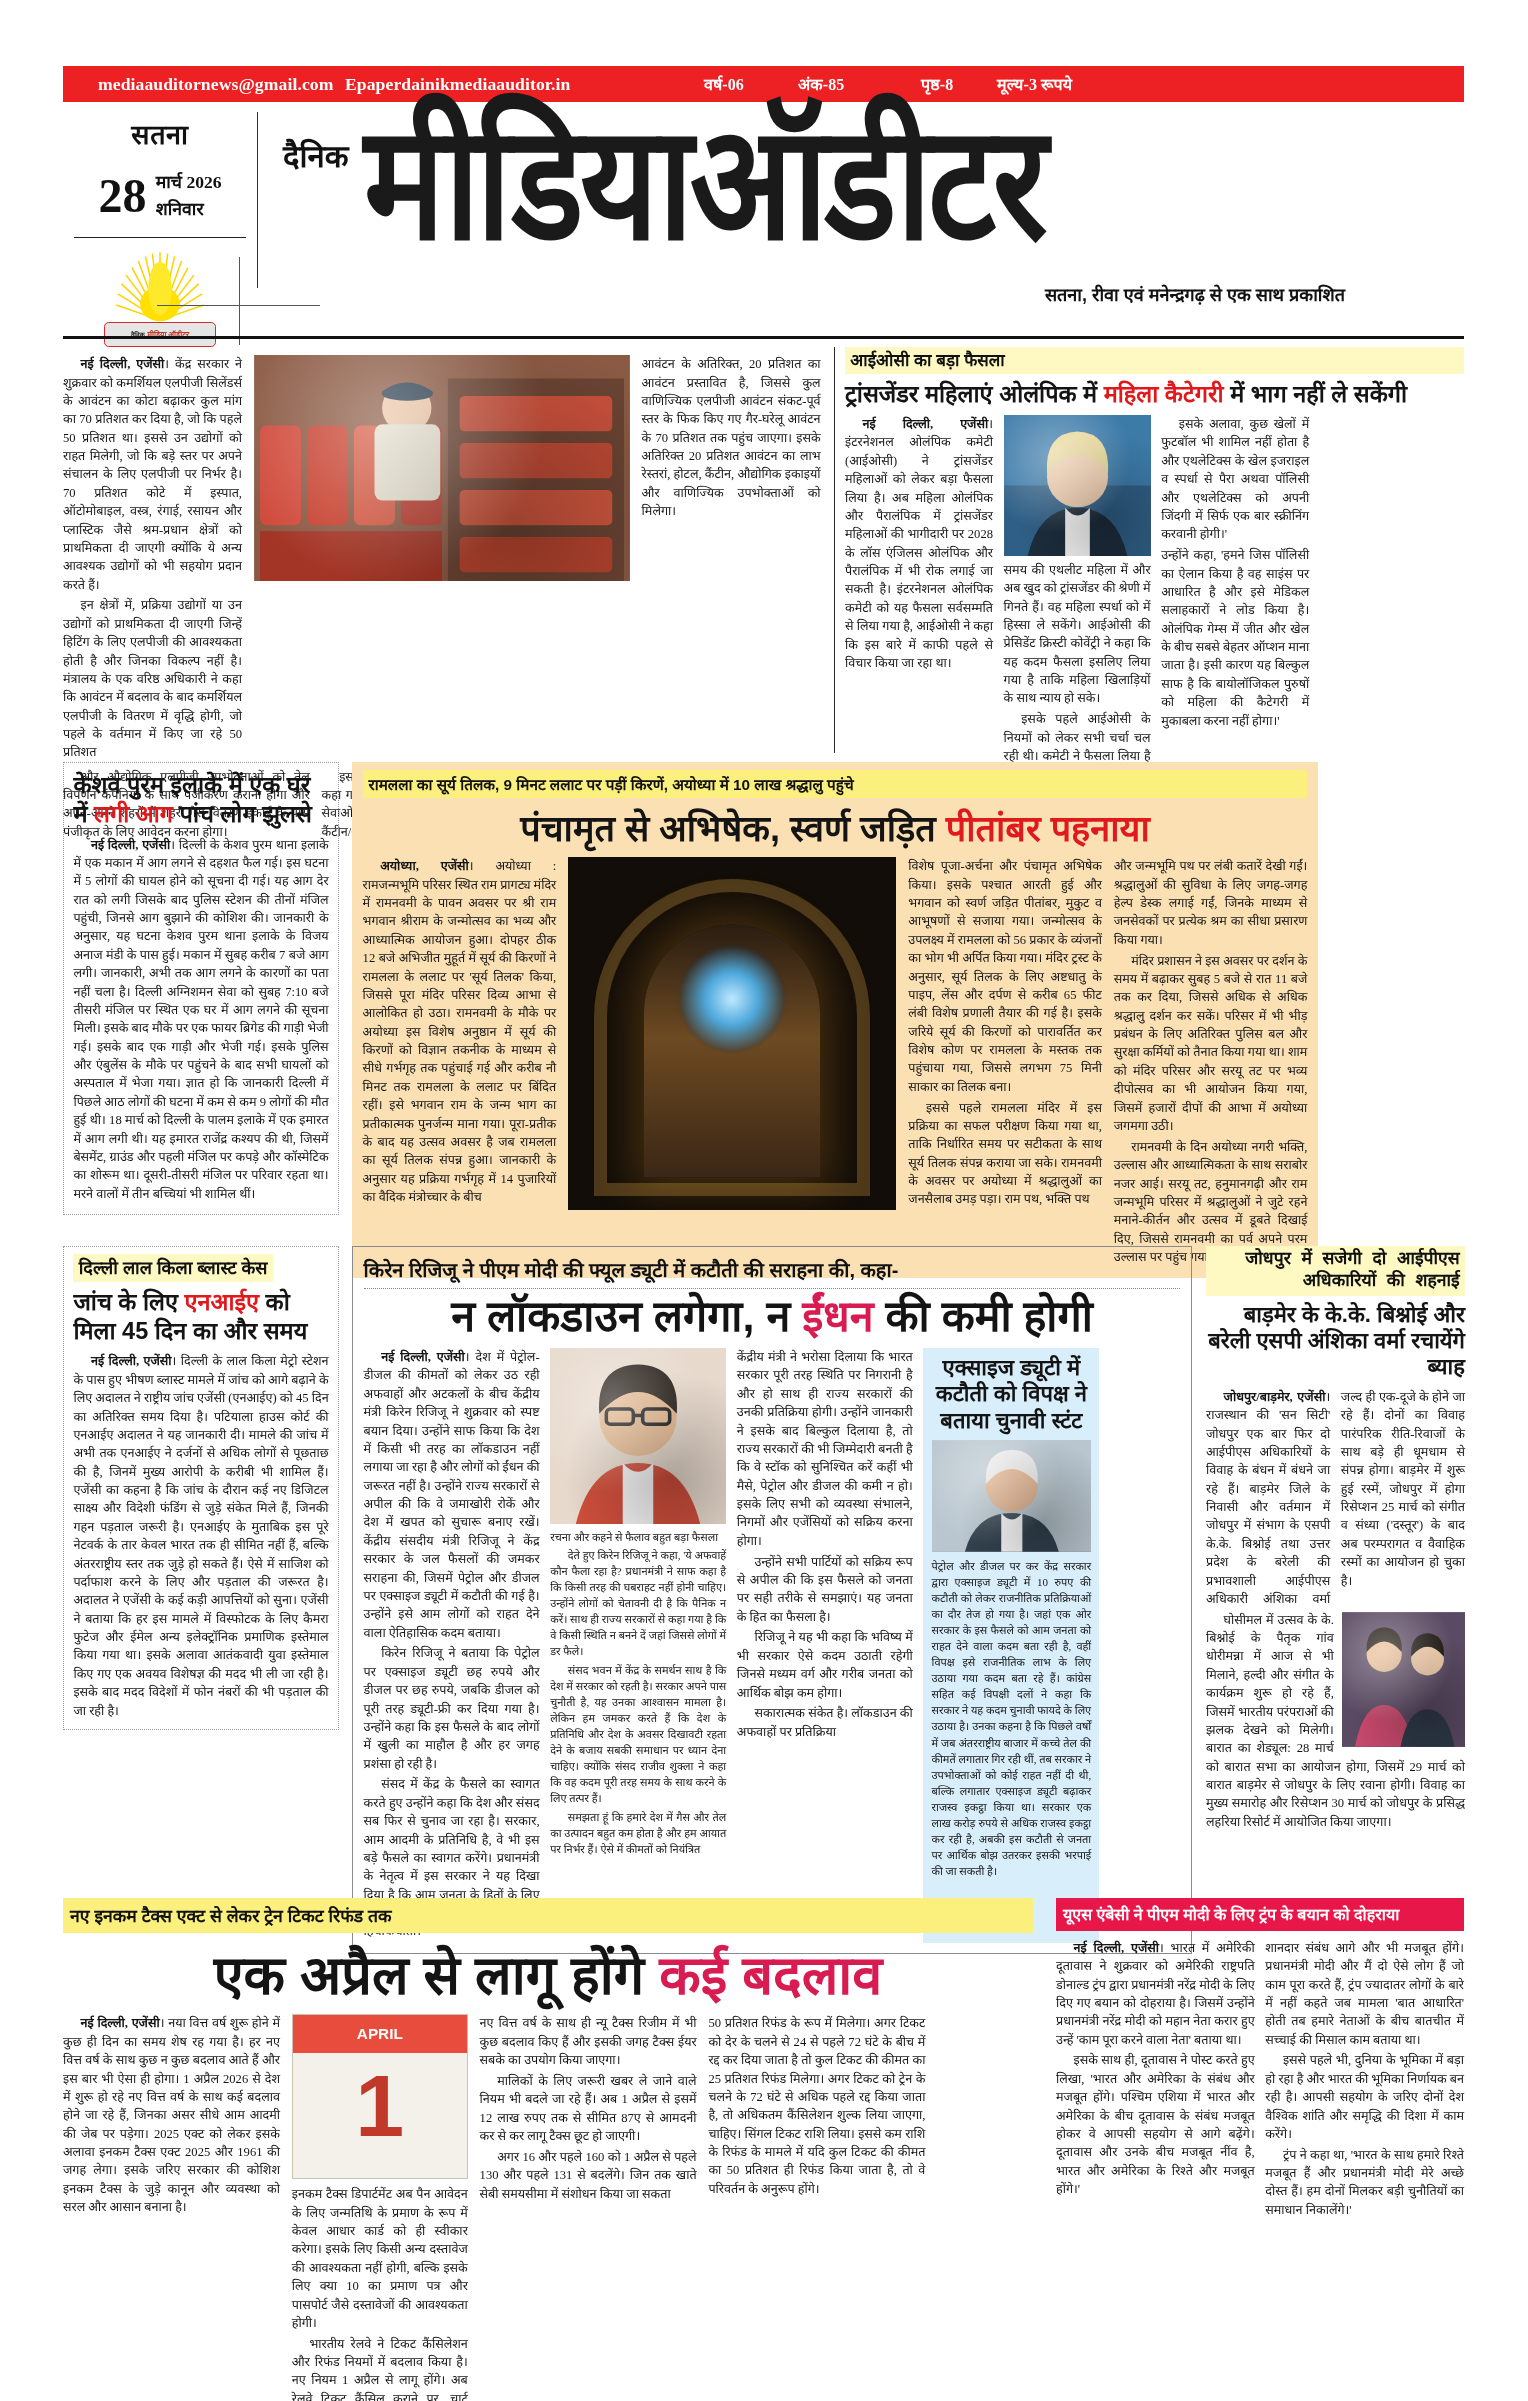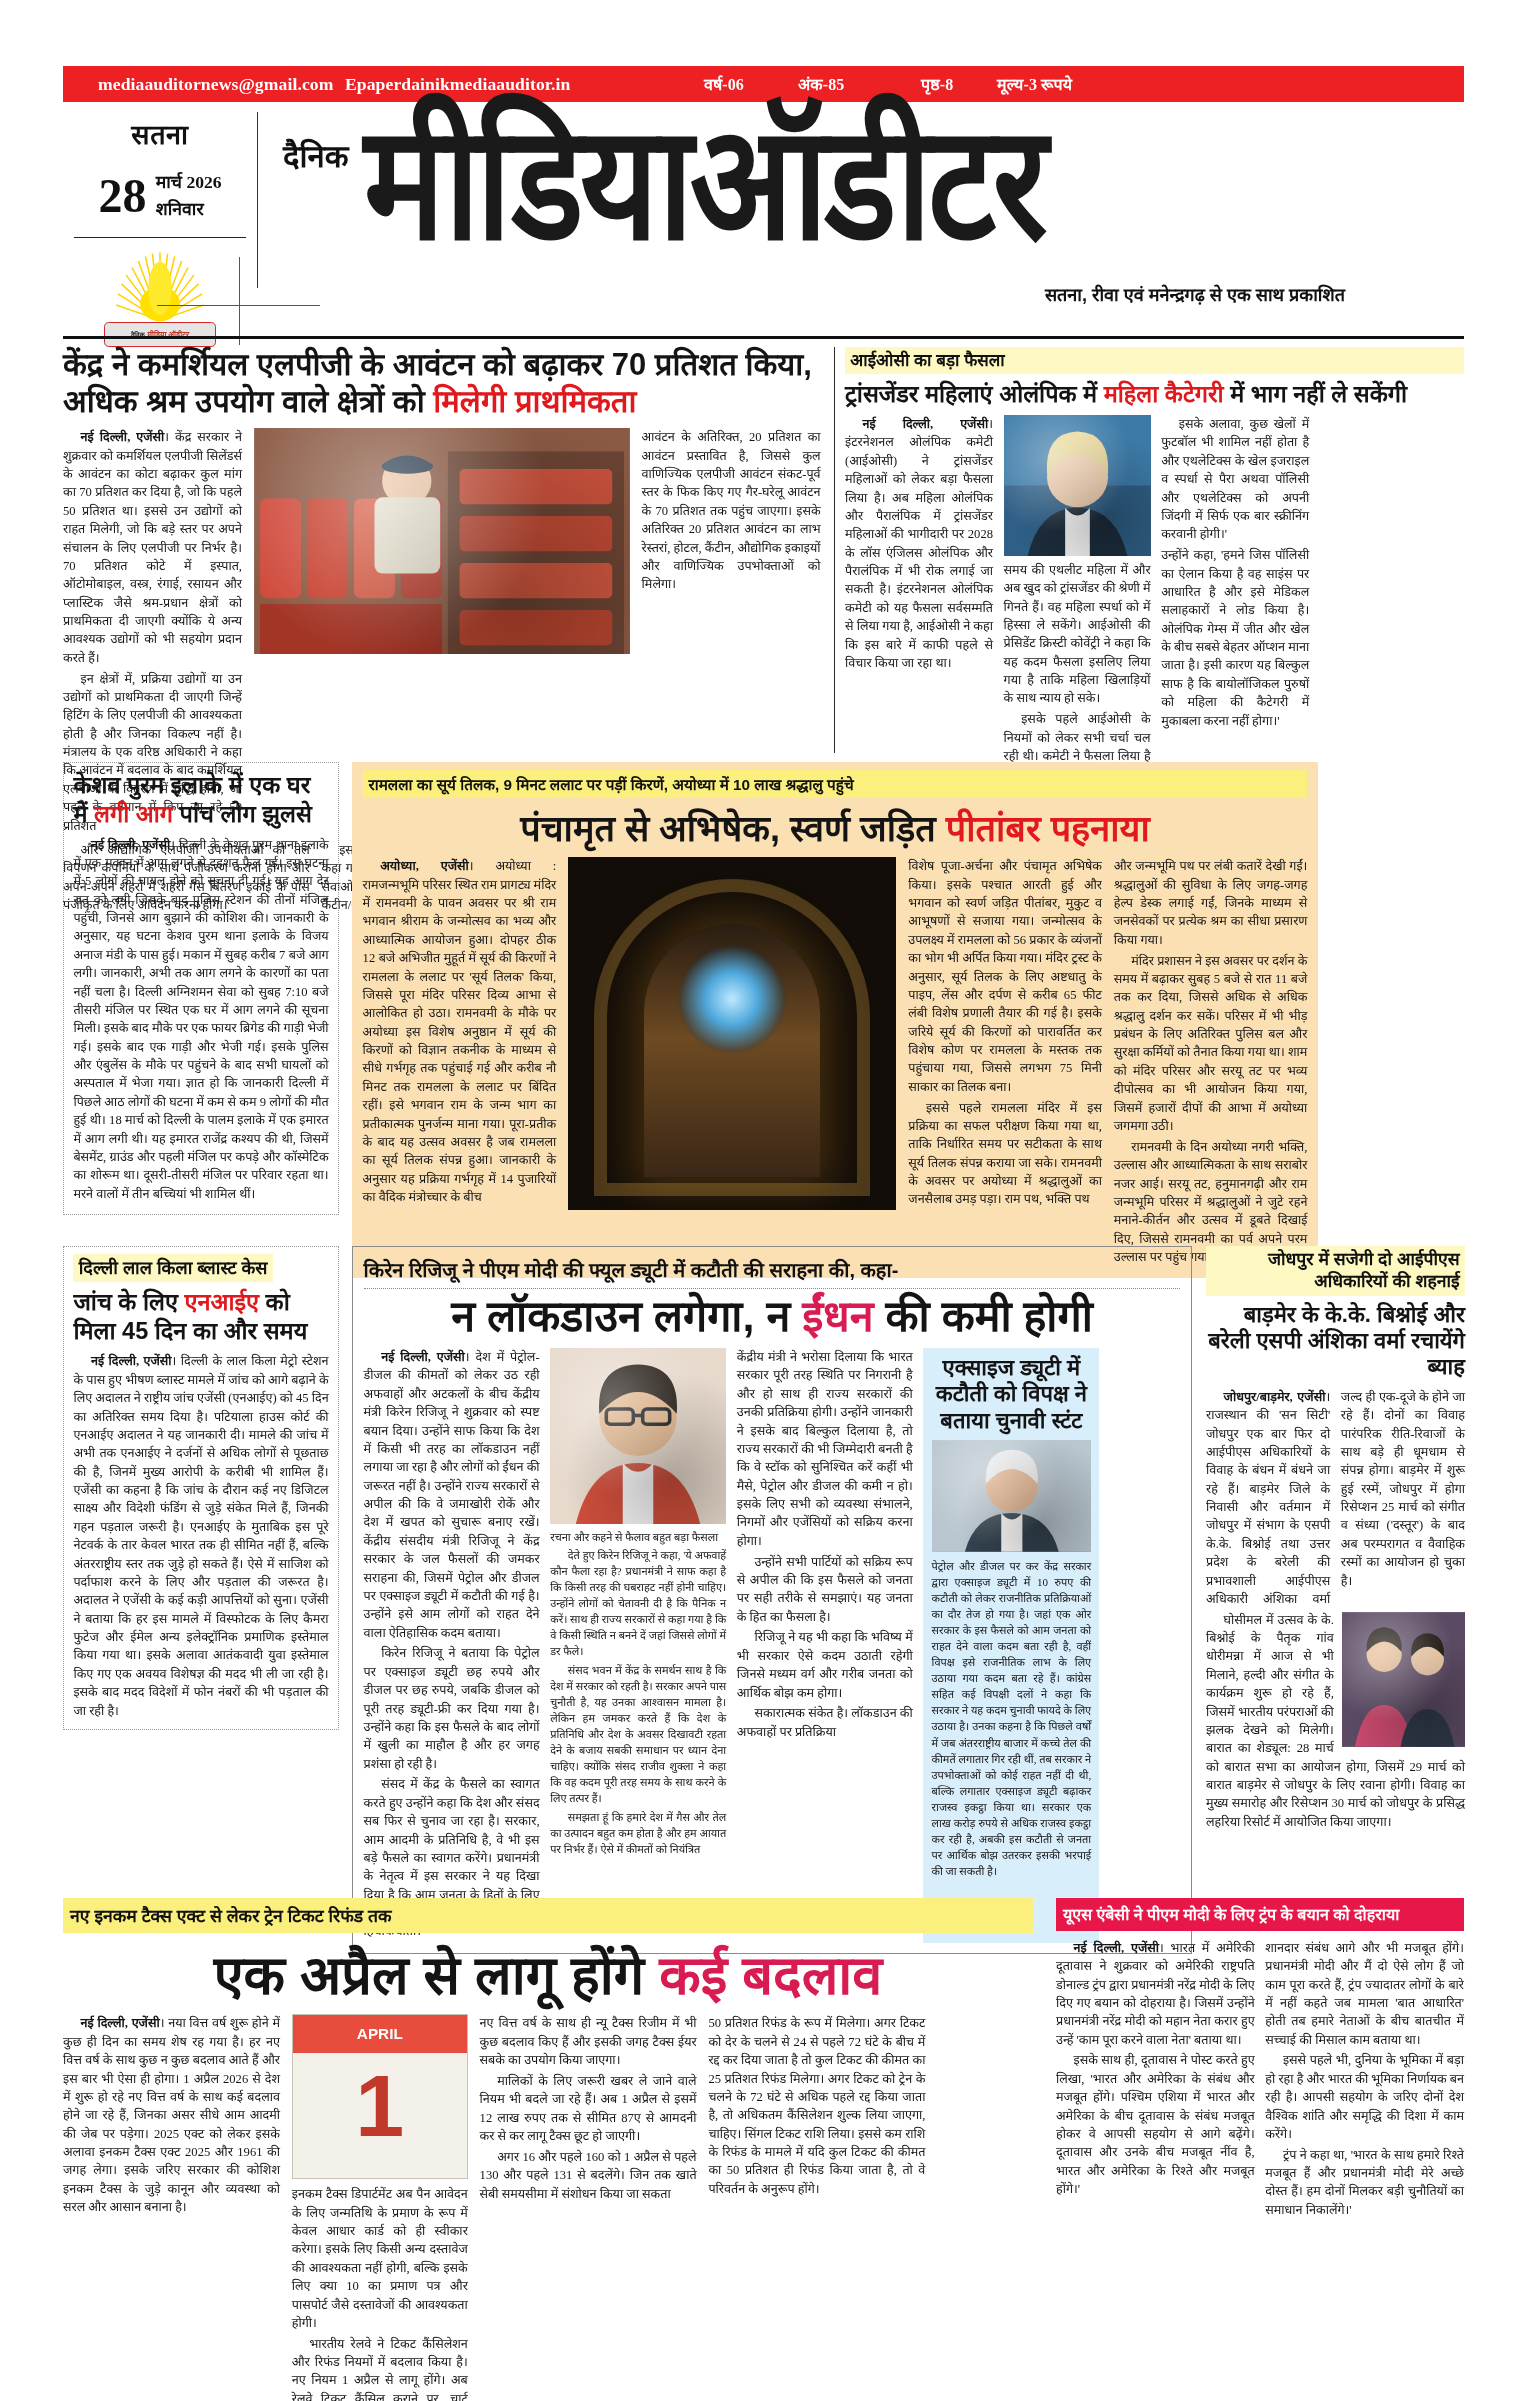--- a/index.html
+++ b/index.html
@@ -265,23 +265,20 @@
       <div class="md-title">मीडियाऑडीटर</div>
       <div class="md-tag">सतना, रीवा एवं मनेन्द्रगढ़ से एक साथ प्रकाशित</div>
     </div>
   </div>
   <div class="black-rule"></div>
 
   <div class="lead">
     <div class="vsep" style="left:771px;"></div>
 
     <div class="lead-left">
-      <div class="hl">
-        <span>केंद्र ने कमर्शियल एलपीजी के आवंटन को बढ़ाकर 70 प्रतिशत किया, अधिक श्रम उपयोग वाले क्षेत्रों को </span><span class="red">मिलेगी प्राथमिकता</span>
-      </div>
       <div class="ll-cols">
         <div class="ll-c body">
           <p class="first"><span class="dl">नई दिल्ली, एजेंसी</span><span>। केंद्र सरकार ने शुक्रवार को कमर्शियल एलपीजी सिलेंडर्स के आवंटन का कोटा बढ़ाकर कुल मांग का 70 प्रतिशत कर दिया है, जो कि पहले 50 प्रतिशत था। इससे उन उद्योगों को राहत मिलेगी, जो कि बड़े स्तर पर अपने संचालन के लिए एलपीजी पर निर्भर है। 70 प्रतिशत कोटे में इस्पात, ऑटोमोबाइल, वस्त्र, रंगाई, रसायन और प्लास्टिक जैसे श्रम-प्रधान क्षेत्रों को प्राथमिकता दी जाएगी क्योंकि ये अन्य आवश्यक उद्योगों को भी सहयोग प्रदान करते हैं।</span></p>
           <p><span>इन क्षेत्रों में, प्रक्रिया उद्योगों या उन उद्योगों को प्राथमिकता दी जाएगी जिन्हें हिटिंग के लिए एलपीजी की आवश्यकता होती है और जिनका विकल्प नहीं है। मंत्रालय के एक वरिष्ठ अधिकारी ने कहा कि आवंटन में बदलाव के बाद कमर्शियल एलपीजी के वितरण में वृद्धि होगी, जो पहले के वर्तमान में किए जा रहे 50 प्रतिशत</span></p>
         </div>
         <div class="ll-photo photo">
           <svg viewBox="0 0 640 385" width="376" height="226">
             <rect width="640" height="385" fill="#8b5a44"></rect>
             <g>
               <rect x="10" y="120" width="70" height="170" rx="12" fill="#d04a3b"></rect>
@@ -446,21 +443,21 @@
             </svg>
           </div>
           <div class="body tiny">
             <p style="text-indent:0">पेट्रोल और डीजल पर कर केंद्र सरकार द्वारा एक्साइज ड्यूटी में 10 रुपए की कटौती को लेकर राजनीतिक प्रतिक्रियाओं का दौर तेज हो गया है। जहां एक ओर सरकार के इस फैसले को आम जनता को राहत देने वाला कदम बता रही है, वहीं विपक्ष इसे राजनीतिक लाभ के लिए उठाया गया कदम बता रहे हैं। कांग्रेस सहित कई विपक्षी दलों ने कहा कि सरकार ने यह कदम चुनावी फायदे के लिए उठाया है। उनका कहना है कि पिछले वर्षों में जब अंतरराष्ट्रीय बाजार में कच्चे तेल की कीमतें लगातार गिर रही थीं, तब सरकार ने उपभोक्ताओं को कोई राहत नहीं दी थी, बल्कि लगातार एक्साइज ड्यूटी बढ़ाकर राजस्व इकट्ठा किया था। सरकार एक लाख करोड़ रुपये से अधिक राजस्व इकट्ठा कर रही है, अबकी इस कटौती से जनता पर आर्थिक बोझ उतरकर इसकी भरपाई की जा सकती है।</p>
           </div>
         </div>
       </div>
     </div>
 
     <div class="low-right lr-box">
-      <div class="kicker" style="font-size:17.6px;text-align:right;width:100%;">जोधपुर में सजेगी दो आईपीएस अधिकारियों की शहनाई</div>
+      <div class="kicker" style="font-size:17.6px;text-align:right;width:100%;font-family:Liberation Mono, monospace;">जोधपुर में सजेगी दो आईपीएस अधिकारियों की शहनाई</div>
       <div class="hl" style="margin-top:5.9px;">बाड़मेर के के.के. बिश्नोई और बरेली एसपी अंशिका वर्मा रचायेंगे ब्याह</div>
       <div class="body" style="margin-top:7px; column-count:2; column-gap:10.6px;">
         <p class="first"><span class="dl">जोधपुर/बाड़मेर, एजेंसी</span><span>। राजस्थान की 'सन सिटी' जोधपुर एक बार फिर दो आईपीएस अधिकारियों के विवाह के बंधन में बंधने जा रहे हैं। बाड़मेर जिले के निवासी और वर्तमान में जोधपुर में संभाग के एसपी के.के. बिश्नोई तथा उत्तर प्रदेश के बरेली की प्रभावशाली आईपीएस अधिकारी अंशिका वर्मा जल्द ही एक-दूजे के होने जा रहे हैं। दोनों का विवाह पारंपरिक रीति-रिवाजों के साथ बड़े ही धूमधाम से संपन्न होगा। बाड़मेर में शुरू हुई रस्में, जोधपुर में होगा रिसेप्शन 25 मार्च को संगीत व संध्या ('दस्तूर') के बाद अब परम्परागत व वैवाहिक रस्मों का आयोजन हो चुका है।</span></p>
       </div>
       <div class="photo" style="width:123px;height:135px;float:right;margin:3.5px 0 4.7px 8.2px;">
         <svg viewBox="0 0 210 230" width="123" height="135">
           <rect width="210" height="230" fill="#5b4a63"></rect>
           <circle cx="72" cy="72" r="30" fill="#e8bd95"></circle>
           <path d="M42 68 q30 -36 60 0 q2 -40 -30 -42 q-32 2 -30 42 z" fill="#221a14"></path>
           <path d="M22 230 q14 -72 50 -72 q36 0 50 72 z" fill="#c94a6e"></path>

